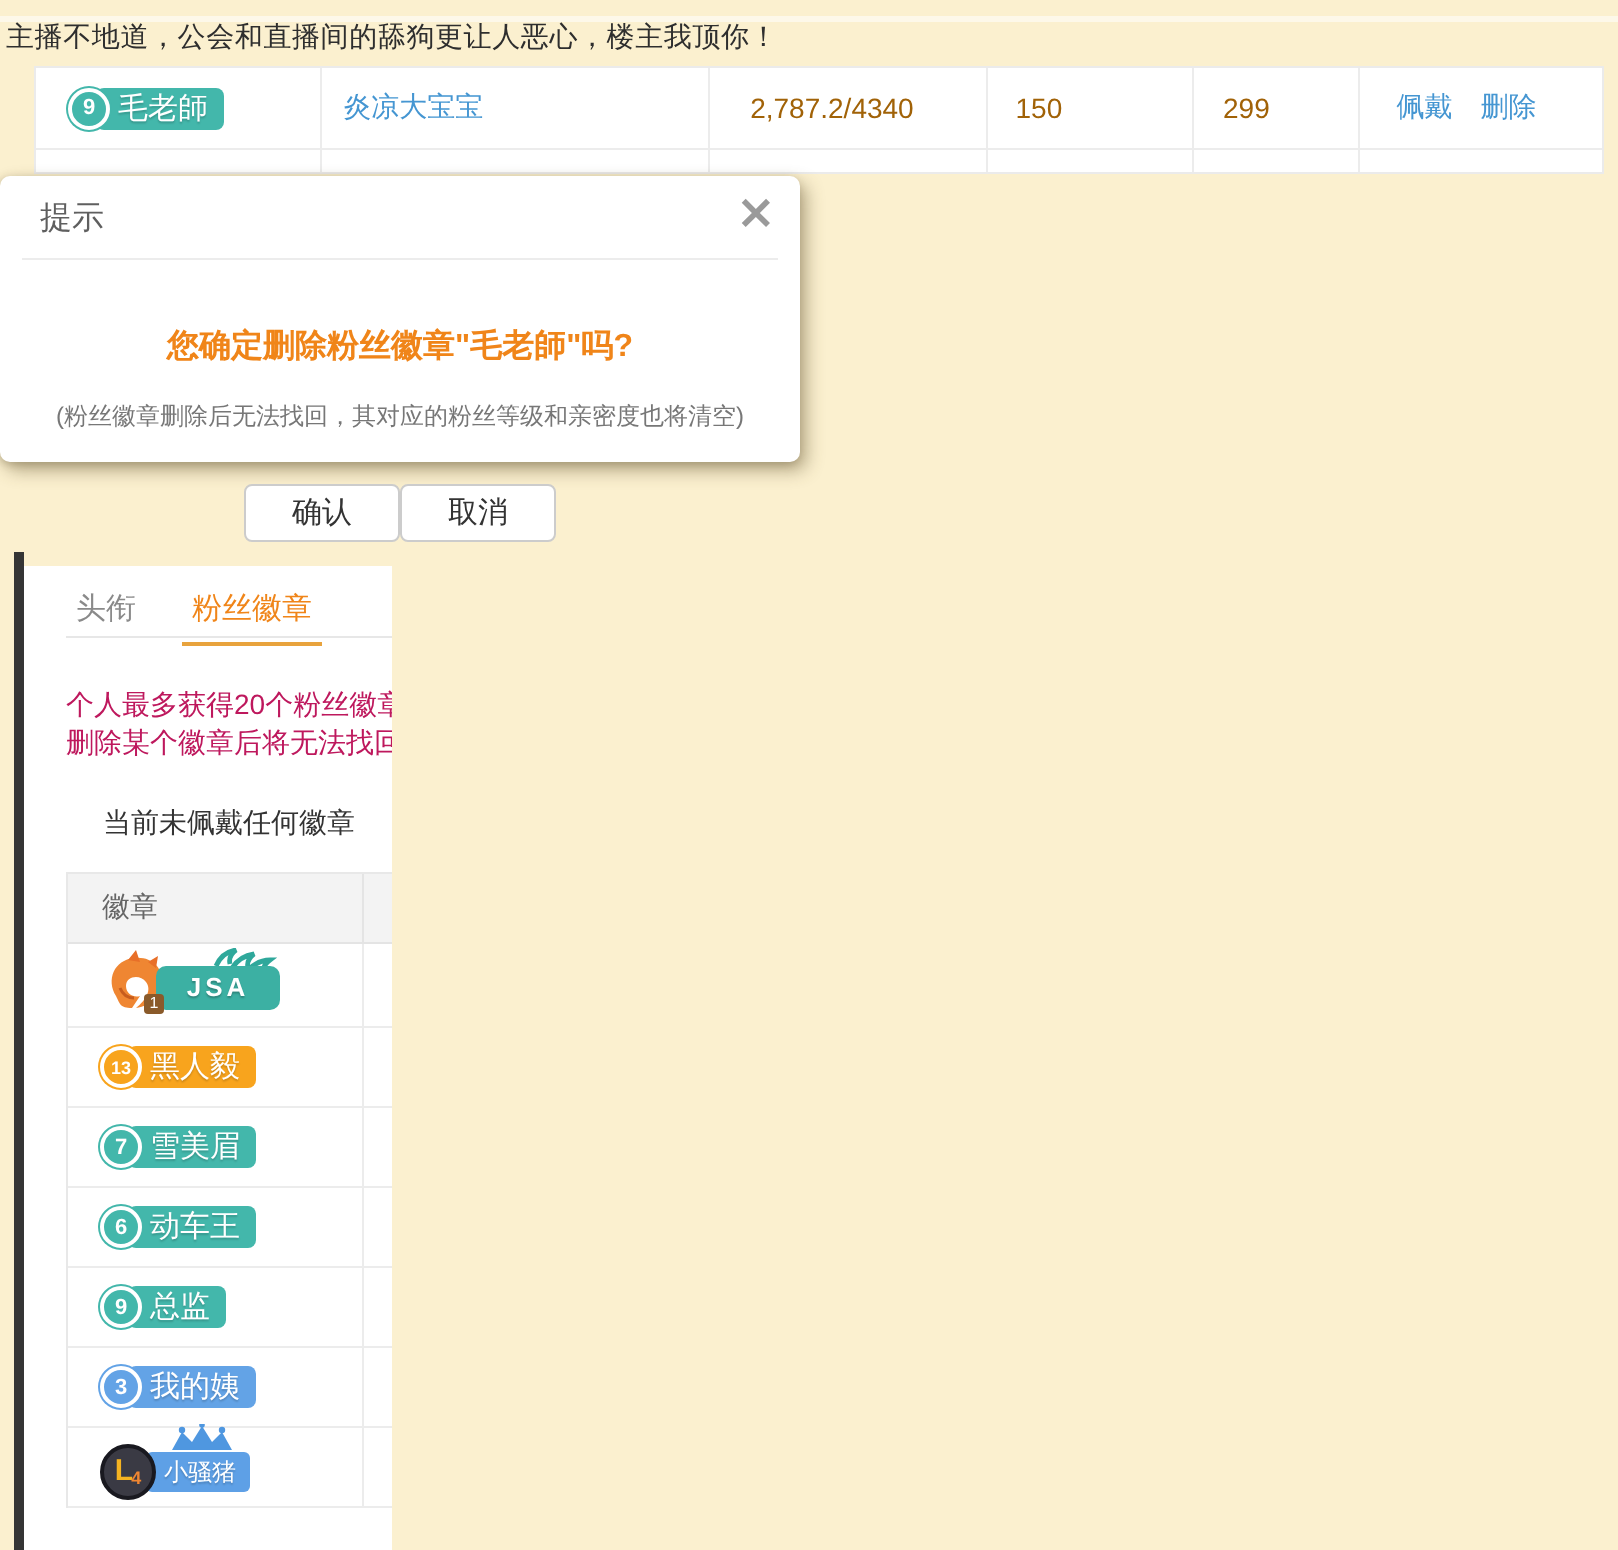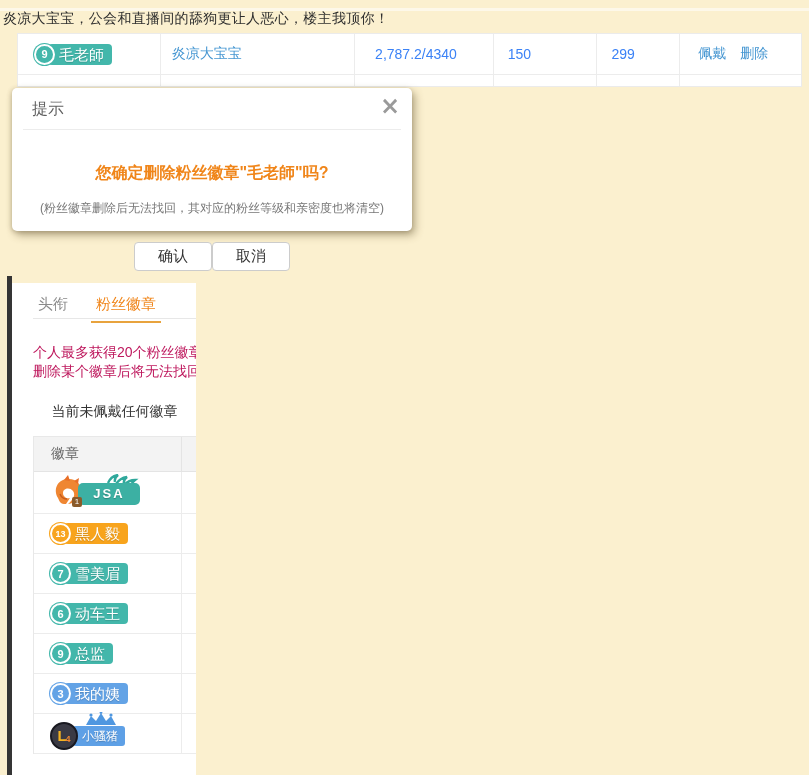--- a/index.html
+++ b/index.html
@@ -18,21 +18,21 @@
   .ut-row{display:flex;height:40px;border-bottom:1px solid #ececec;align-items:center;}
   .ut-row2{display:flex;height:20px;}
   .ut-cell{height:100%;display:flex;align-items:center;box-sizing:border-box;border-right:1px solid #ececec;}
   .ut-cell:last-child{border-right:none;}
   .c1{width:143px;padding-left:16px;}
   .c2{width:195px;padding-left:11px;}
   .c3{width:139px;padding-left:20px;}
   .c4{width:103px;padding-left:14px;}
   .c5{width:84px;padding-left:15px;}
   .c6{width:121px;padding-left:18px;}
-  .ut-num{font-size:14px;color:#3b82f6;}
+  .ut-num{font-size:14px;color:#a16207;}
   a.blue-link{color:#4596d2;font-size:14px;text-decoration:none;cursor:pointer;}
   .c6 a.blue-link{margin-right:14px;}
 
   
   .fan-badge{display:inline-flex;align-items:center;position:relative;}
   .fb-lvl{width:17px;height:17px;border-radius:50%;background:var(--c);border:2px solid #fff;
     box-shadow:0 0 0 1px var(--c);color:#fff;font-size:11px;font-weight:bold;
     display:flex;align-items:center;justify-content:center;z-index:2;margin-right:-7px;flex:0 0 auto;}
   .fb-lvl.two{font-size:9px;}
   .fb-lbl{background:var(--c);color:#fff;height:21px;line-height:21px;padding:0 8px 0 11px;
@@ -51,21 +51,21 @@
   .crown-badge{display:inline-flex;align-items:center;position:relative;margin-top:4px;}
   .cb-circle{width:24px;height:24px;border-radius:50%;background:#3a3a44;border:2px solid #191920;
     color:#f5b321;font-weight:bold;font-size:15px;display:flex;align-items:center;justify-content:center;
     z-index:2;margin-right:-5px;flex:0 0 auto;}
   .cb-circle .sub{font-size:9px;color:#ef8632;margin-top:7px;margin-left:-1px;}
   .cb-lbl{background:#5ea0e6;color:#fff;height:20px;line-height:20px;padding:0 7px 0 9px;
     border-radius:3px;font-size:12px;white-space:nowrap;text-shadow:0 1px 1px rgba(0,0,0,.2);}
   .cb-crown{position:absolute;top:-10px;right:6px;}
 
   
-  .modal{position:absolute;left:12px;top:88px;width:400px;height:143px;background:#fff;border-radius:5px;
+  .modal{position:absolute;left:0;top:88px;width:400px;height:143px;background:#fff;border-radius:5px;
     box-shadow:3px 4px 9px rgba(90,75,40,.45),-1px 1px 4px rgba(90,75,40,.25);z-index:10;}
   .modal-header{margin:0 11px;padding:11px 9px 9px;border-bottom:1px solid #ececec;
     font-size:16px;color:#5f5f5f;}
   .modal-close{position:absolute;top:8px;right:12px;font-size:24px;line-height:20px;color:#9a9a9a;
     cursor:pointer;font-weight:bold;font-family:"DejaVu Sans",sans-serif;}
   .modal-msg{margin-top:33px;text-align:center;color:#f08519;font-size:16px;font-weight:bold;}
   .modal-note{margin-top:16px;text-align:center;color:#777;font-size:12px;}
   .modal-btns{margin-top:25px;display:flex;justify-content:center;}
   .modal-btns button{width:78px;height:29px;background:#fff;border:1px solid #ccc;border-radius:4px;
     font-size:15px;color:#333;cursor:pointer;font-family:inherit;}
@@ -88,21 +88,21 @@
   .bt-row.tall{height:41px;}
   .bt-c1{width:148px;box-sizing:border-box;border-right:1px solid #ececec;height:100%;
     display:flex;align-items:center;padding-left:16px;overflow:visible;}
   .bt-header .bt-c1{border-right:1px solid #e4e4e4;}
 </style>
 </head>
 <body>
 
 <div id="stage">
   <div class="top-line"></div>
-  <div class="top-text">炎凉大宝宝，公会和直播间的舔狗更让人恶心，楼主我顶你！</div>
+  <div class="top-text">主播不地道，公会和直播间的舔狗更让人恶心，楼主我顶你！</div>
 
   <div class="user-table">
     <div class="ut-row">
       <div class="ut-cell c1">
         <span id="topBadge"><span class="fan-badge" style="--c: #43b7ab;">
               <span class="fb-lvl">9</span>
               <span class="fb-lbl">毛老師</span>
             </span></span>
       </div>
       <div class="ut-cell c2">

